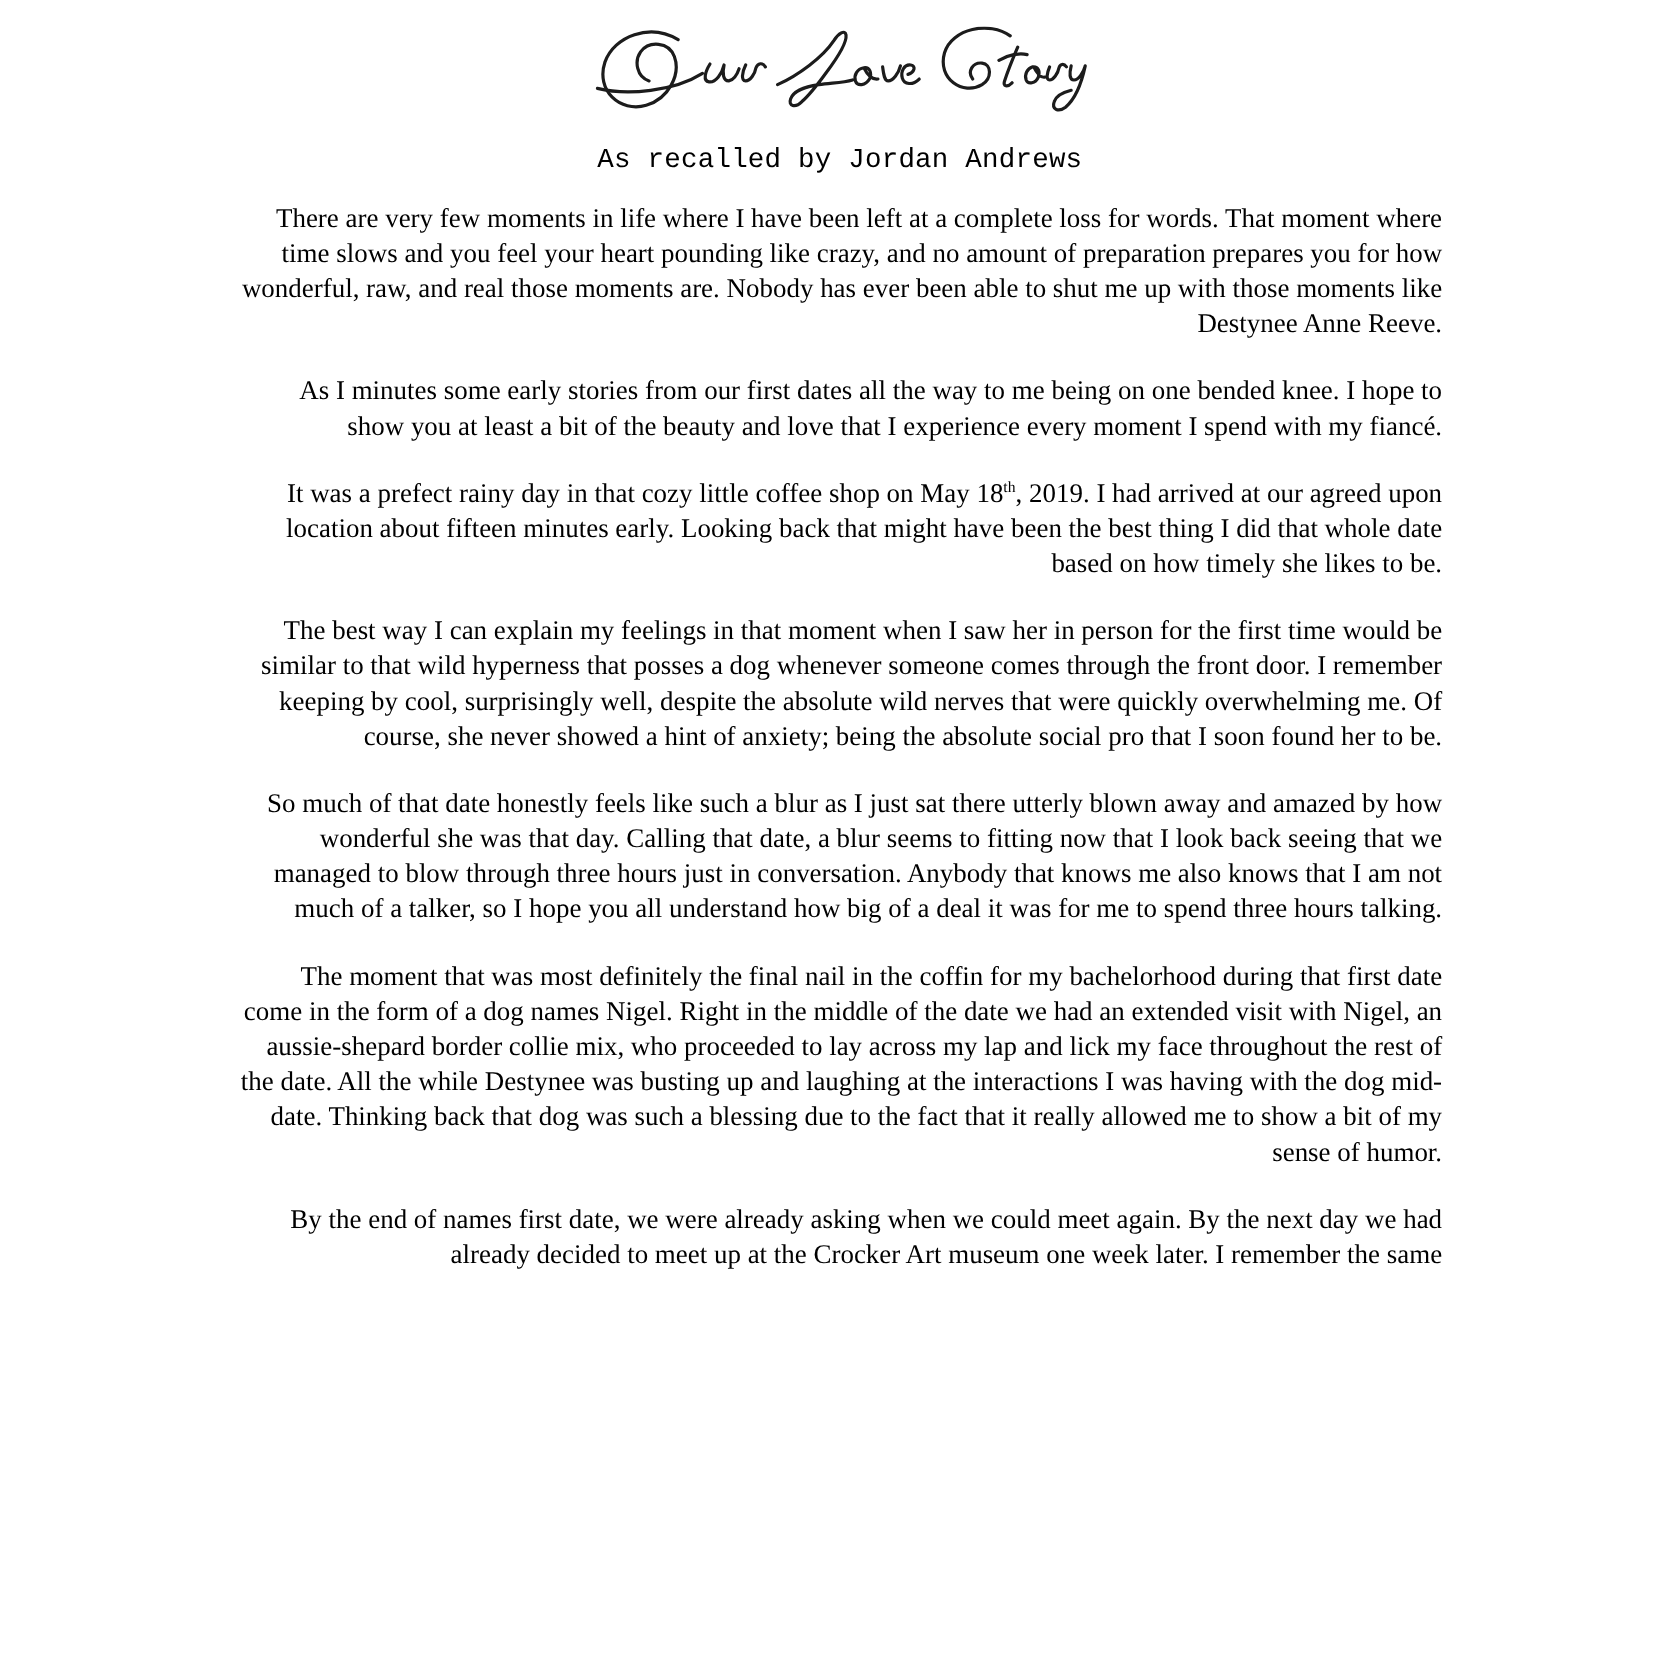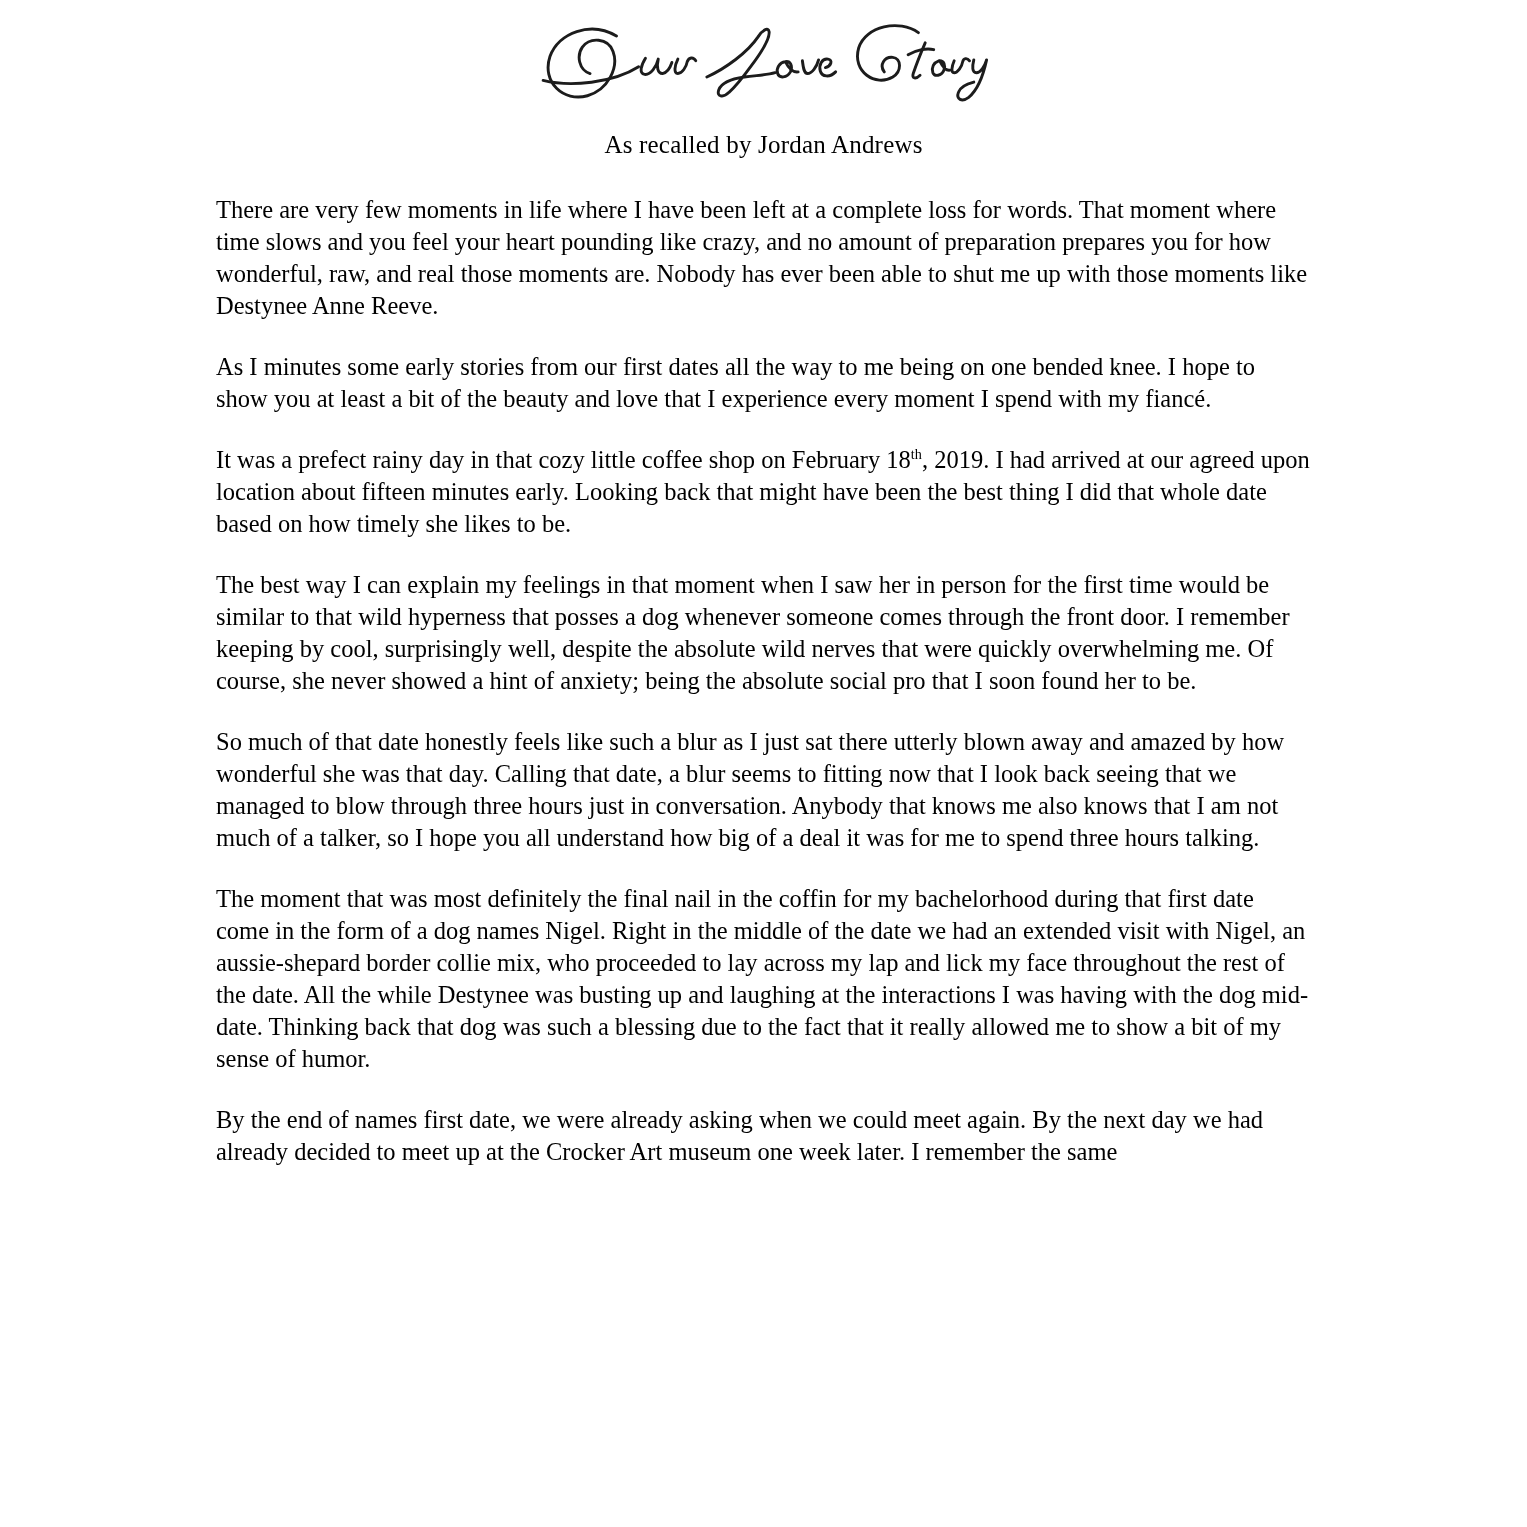--- a/index.html
+++ b/index.html
@@ -35,31 +35,32 @@
     position: absolute;
     width: 1px; height: 1px;
     overflow: hidden;
     clip: rect(0 0 0 0);
     white-space: nowrap;
   }
   .subtitle {
     text-align: center;
     font-size: 25px;
     line-height: 30px;
-    margin: 8px 0 34px 0;
+    margin: 8px 0 22px 0;
     letter-spacing: 0.2px;
+    font-family: Liberation Mono, monospace;
   }
   .doc-body {
     font-size: 24.5px;
     line-height: 32px;
   }
   .doc-body p {
     margin: 0 0 29px 0;
     white-space: pre-wrap;
-    text-align: left;
+    text-align: right;
   }
   .doc-body sup {
     font-size: 0.58em;
     line-height: 0;
     vertical-align: super;
   }
 </style>
 </head>
 <body>
 
@@ -87,20 +88,20 @@
         <path d="M 488 43 C 485 50 484 57 488 57 C 492 57 497 50 498 44 C 499 40 503 39 506 43"></path>
         <path d="M 511 42 C 509 50 509 57 514 57 C 519 57 524 49 526 42 C 523 56 517 76 505 86 C 497 92 490 88 493 80 C 495 74 503 70 511 68"></path>
       </svg>
     </div>
     <div class="subtitle">As recalled by Jordan Andrews</div>
   </header>
 
   <main class="doc-body">
     <p>There are very few moments in life where I have been left at a complete loss for words. That moment where time slows and you feel your heart pounding like crazy, and no amount of preparation prepares you for how wonderful, raw, and real those moments are. Nobody has ever been able to shut me up with those moments like Destynee Anne Reeve.</p>
     <p>As I minutes some early stories from our first dates all the way to me being on one bended knee. I hope to show you at least a bit of the beauty and love that I experience every moment I spend with my fiancé.</p>
-    <p><span>It was a prefect rainy day in that cozy little coffee shop on February 18</span><sup>th</sup><span>, 2019. I had arrived at our agreed upon location about fifteen minutes early. Looking back that might have been the best thing I did that whole date based on how timely she likes to be.</span></p>
+    <p><span>It was a prefect rainy day in that cozy little coffee shop on May 18</span><sup>th</sup><span>, 2019. I had arrived at our agreed upon location about fifteen minutes early. Looking back that might have been the best thing I did that whole date based on how timely she likes to be.</span></p>
     <p>The best way I can explain my feelings in that moment when I saw her in person for the first time would be similar to that wild hyperness that posses a dog whenever someone comes through the front door. I remember keeping by cool, surprisingly well, despite the absolute wild nerves that were quickly overwhelming me. Of course, she never showed a hint of anxiety; being the absolute social pro that I soon found her to be.</p>
     <p>So much of that date honestly feels like such a blur as I just sat there utterly blown away and amazed by how wonderful she was that day. Calling that date, a blur seems to fitting now that I look back seeing that we managed to blow through three hours just in conversation. Anybody that knows me also knows that I am not much of a talker, so I hope you all understand how big of a deal it was for me to spend three hours talking.</p>
     <p>The moment that was most definitely the final nail in the coffin for my bachelorhood during that first date come in the form of a dog names Nigel. Right in the middle of the date we had an extended visit with Nigel, an aussie-shepard border collie mix, who proceeded to lay across my lap and lick my face throughout the rest of the date. All the while Destynee was busting up and laughing at the interactions I was having with the dog mid-date. Thinking back that dog was such a blessing due to the fact that it really allowed me to show a bit of my sense of humor.</p>
     <p>By the end of names first date, we were already asking when we could meet again. By the next day we had already decided to meet up at the Crocker Art museum one week later. I remember the same</p>
   </main>
 
 </div>
 
 </body></html>

